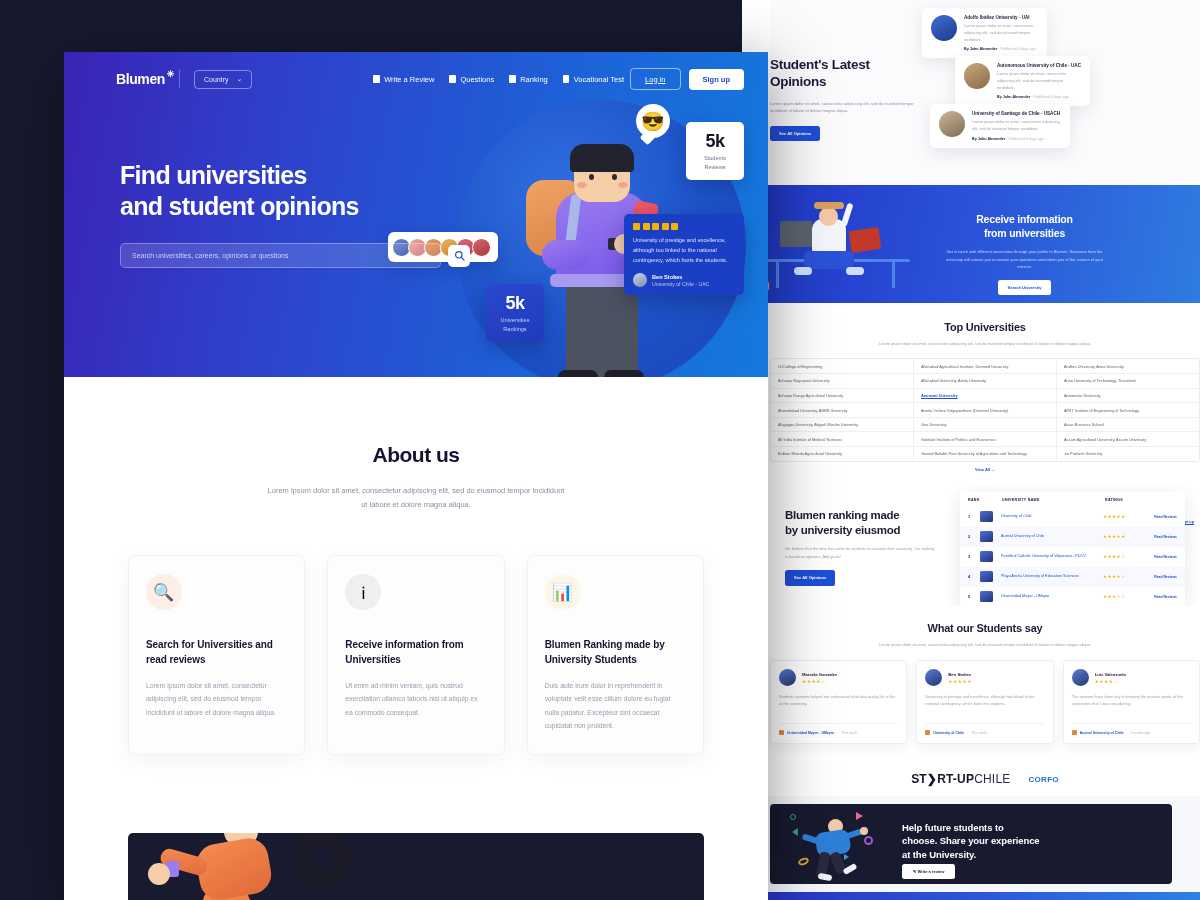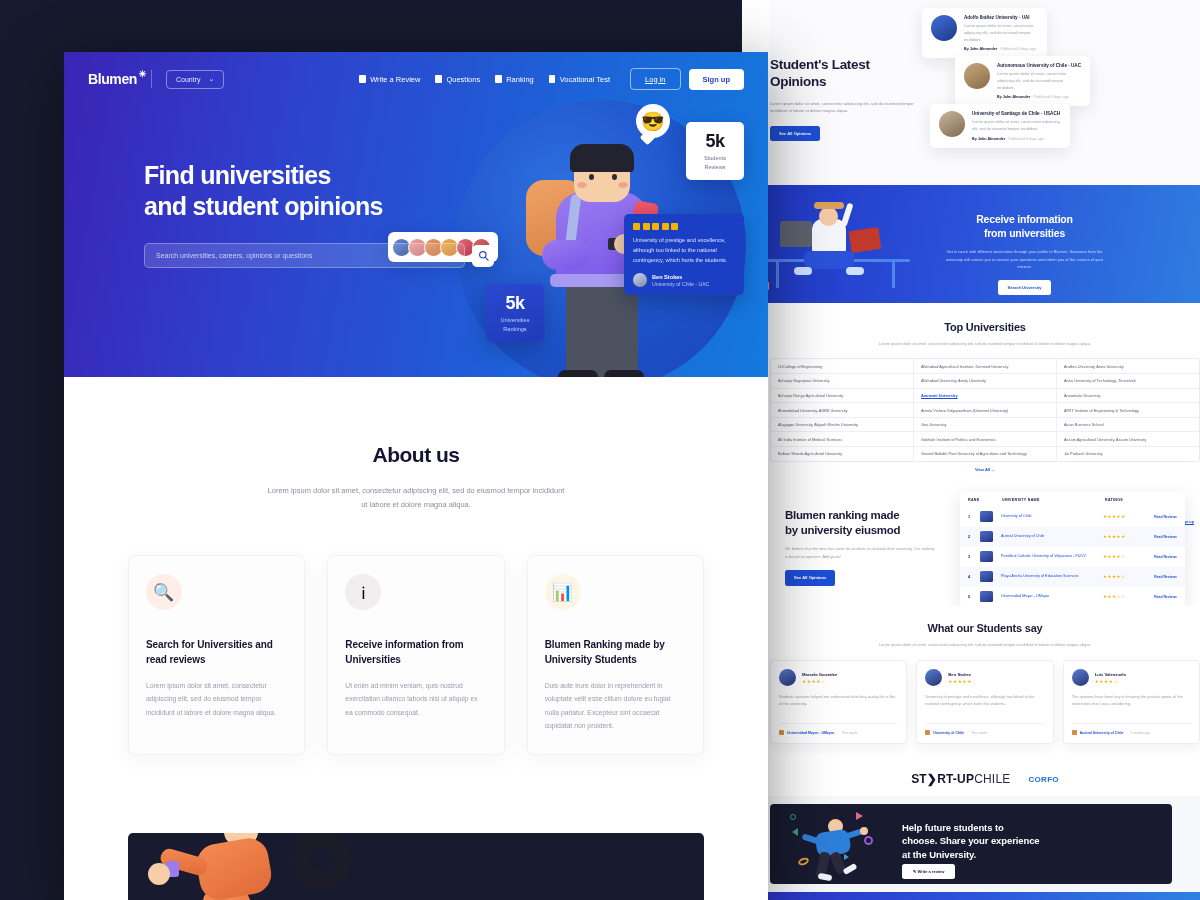--- a/index.html
+++ b/index.html
@@ -151,41 +151,41 @@
 
   
   .fp-foot { position:relative; margin-left:-28px; width:458px; height:120px;
      background:linear-gradient(105deg,#2a2fc0 0%,#2c55da 48%,#2f86e4 100%); padding:22px 28px; overflow:hidden; }
 
   
   .shot { position:absolute; left:64px; top:52px; width:704px; height:848px;
      background:#ffffff; box-shadow:0 14px 60px rgba(0,0,0,.45); overflow:hidden; }
 
   .hero { position:relative; height:325px;
-     background:linear-gradient(100deg,#3a24b5 0%,#2f3fcb 28%,#1d62d8 68%,#1479dd 100%); overflow:hidden; }
+     background:linear-gradient(100deg,#3a24b5 0%,#2f3fcb 28%,#1d62d8 68%,#1479dd 100%); overflow:hidden;padding-left:28px; }
   .hero-circ { position:absolute; right:22px; top:48px; width:290px; height:290px; border-radius:50%;
      background:radial-gradient(circle at 36% 32%, #2f6fe0 0%, #1d52c8 55%, #1a44b4 100%); }
 
   
   .nav { position:relative; display:flex; align-items:center; padding:16px 24px 0 24px; z-index:5; }
   .brand { font-size:14px; font-weight:bold; color:#fff; letter-spacing:-.4px; position:relative; }
   .brand sup { font-size:9px; position:absolute; top:-2px; right:-9px; }
   .nav-div { width:1px; height:18px; background:rgba(255,255,255,.3); margin:0 14px; }
   .country { display:flex; align-items:center; gap:8px; border:1px solid rgba(255,255,255,.42);
      border-radius:4px; padding:4.5px 9px; font-size:7px; color:#e8ecfb; }
   .nav-sp { flex:1; }
   .nav-links { display:flex; align-items:center; gap:15px; }
   .nav-link { display:flex; align-items:center; gap:4.5px; font-size:7.5px; color:#fff; }
   .nav-ic { width:6.5px; height:8px; background:#fff; border-radius:1px; flex:none; }
   .btn-login { border:1px solid rgba(255,255,255,.55); border-radius:4px; padding:5.5px 14px;
-     font-size:7.5px; color:#fff; margin-left:20px;text-decoration:underline; }
+     font-size:7.5px; color:#fff; margin-left:6px;text-decoration:underline; }
   .btn-signup { background:#fff; border-radius:4px; padding:6px 14px; font-size:7.5px;
      color:#2444c9; font-weight:bold; margin-left:8px; }
 
-  .hero-left { position:absolute; left:80px; top:108px; width:350px; z-index:4; }
+  .hero-left { position:absolute; left:56px; top:108px; width:350px; z-index:4; }
   .hero-h1 { color:#fff; font-size:25px; font-weight:bold; line-height:1.22; letter-spacing:-.7px; }
   .srch { margin-top:22px; display:flex; align-items:center; gap:7px; }
   .srch-box { flex:1; background:rgba(255,255,255,.14); border:1px solid rgba(255,255,255,.3);
      border-radius:5px; padding:8px 11px; font-size:7px; color:#c9d4f5; }
   .srch-btn { width:22px; height:22px; border-radius:5px; background:#fff;
      display:flex; align-items:center; justify-content:center; }
 
   
   .ill { position:absolute; right:0; top:0; width:330px; height:345px; z-index:3; }
   .il-body { position:absolute; left:118px; top:140px; width:92px; height:92px;

